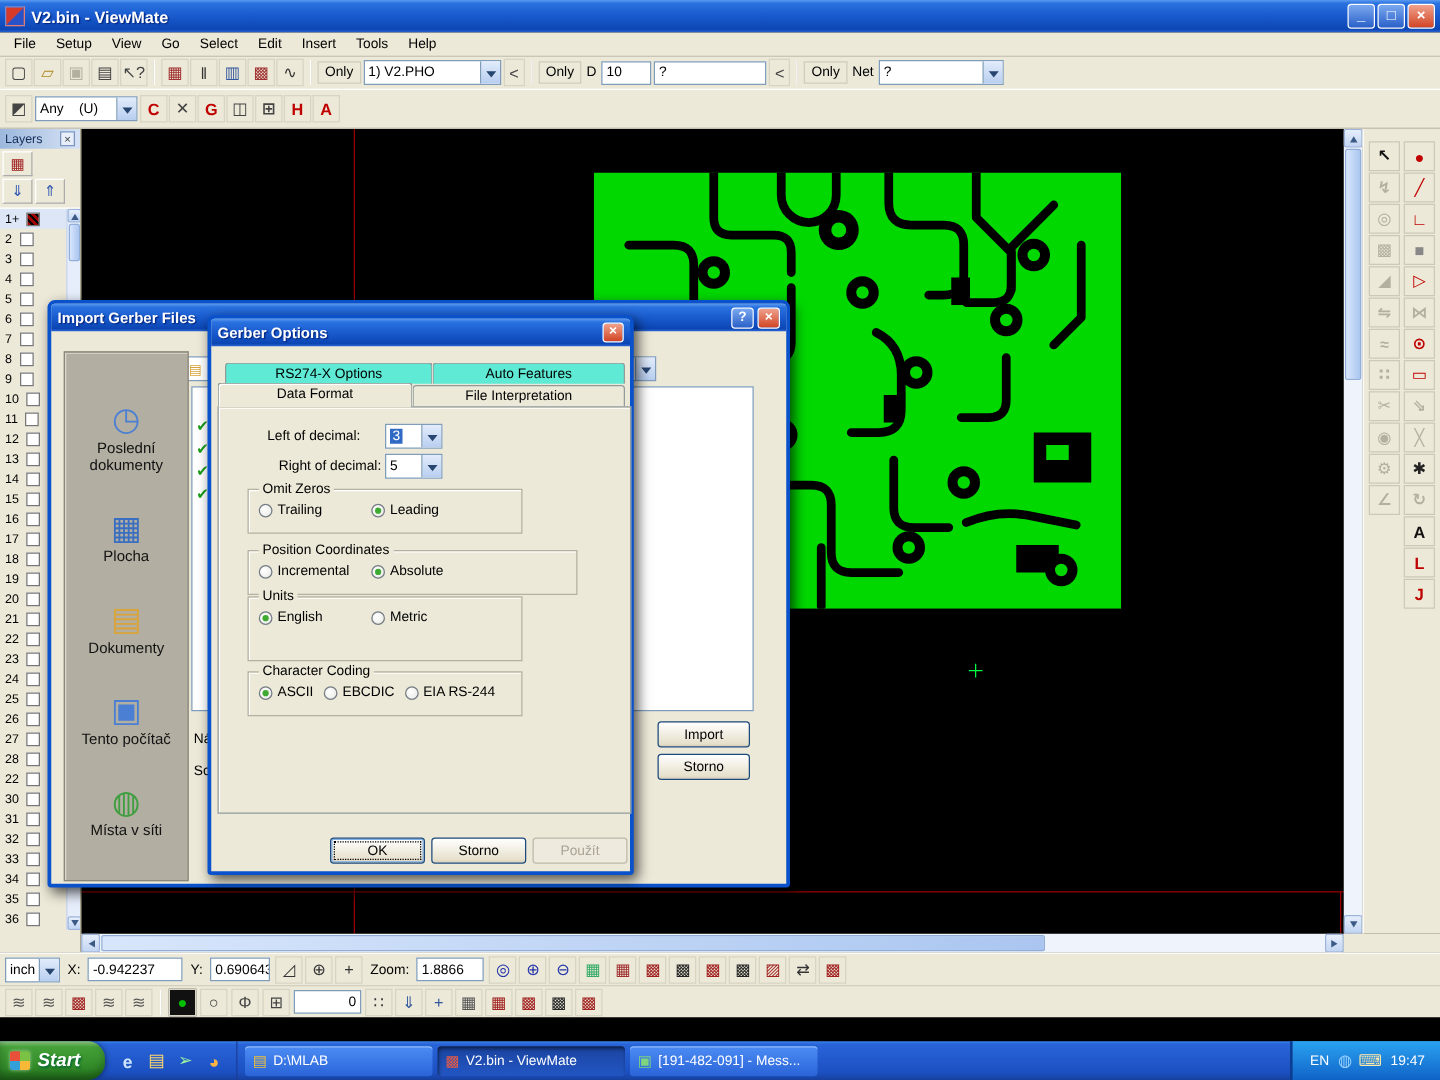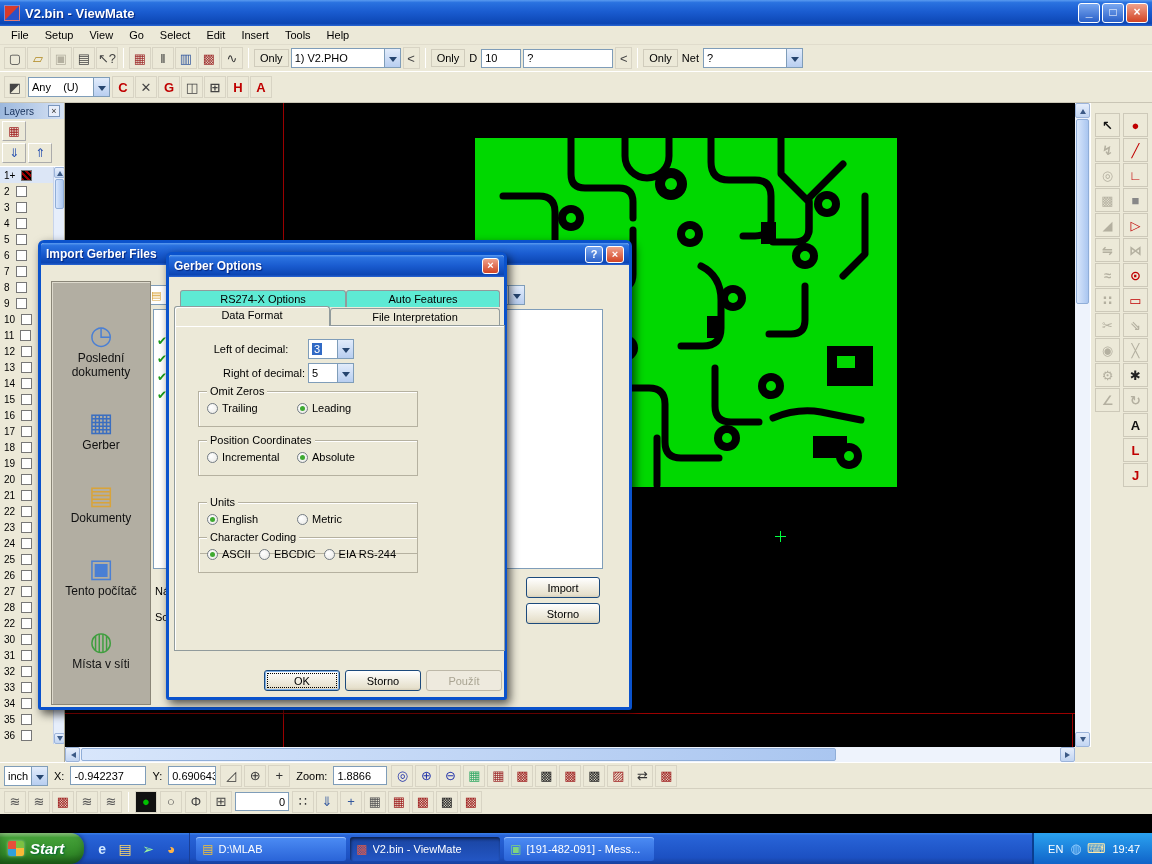--- a/index.html
+++ b/index.html
@@ -566,21 +566,21 @@
     <span class="val"><span style="color:#d9a43a">▤</span></span>
     <span class="arrow"></span>
   </span>
   <div class="places">
     <div class="place">
         <span class="place-icon" style="color: rgb(74, 127, 212);">◷</span>
         <span class="place-label">Poslední dokumenty</span>
       </div>
       <div class="place">
         <span class="place-icon" style="color: rgb(58, 110, 192);">▦</span>
-        <span class="place-label">Gerber</span>
+        <span class="place-label">Plocha</span>
       </div>
       <div class="place">
         <span class="place-icon" style="color: rgb(217, 164, 58);">▤</span>
         <span class="place-label">Dokumenty</span>
       </div>
       <div class="place">
         <span class="place-icon" style="color: rgb(74, 127, 212);">▣</span>
         <span class="place-label">Tento počítač</span>
       </div>
       <div class="place">
@@ -637,34 +637,34 @@
       <label class="radio-opt">
           <span class="rdot"></span>
           <span>Trailing</span>
         </label>
         <label class="radio-opt checked">
           <span class="rdot"></span>
           <span>Leading</span>
         </label>
     </span>
   </div>
-  <div class="group" style="left:29px;top:185px;width:220px;height:36px">
+  <div class="group" style="left:29px;top:185px;width:264px;height:36px">
     <span class="group-label">Position Coordinates</span>
     <span class="radio-row">
       <label class="radio-opt">
           <span class="rdot"></span>
           <span>Incremental</span>
         </label>
         <label class="radio-opt checked">
           <span class="rdot"></span>
           <span>Absolute</span>
         </label>
     </span>
   </div>
-  <div class="group" style="left:29px;top:247px;width:220px;height:52px">
+  <div class="group" style="left:29px;top:222px;width:220px;height:52px">
     <span class="group-label">Units</span>
     <span class="radio-row">
       <label class="radio-opt checked">
           <span class="rdot"></span>
           <span>English</span>
         </label>
         <label class="radio-opt">
           <span class="rdot"></span>
           <span>Metric</span>
         </label>

